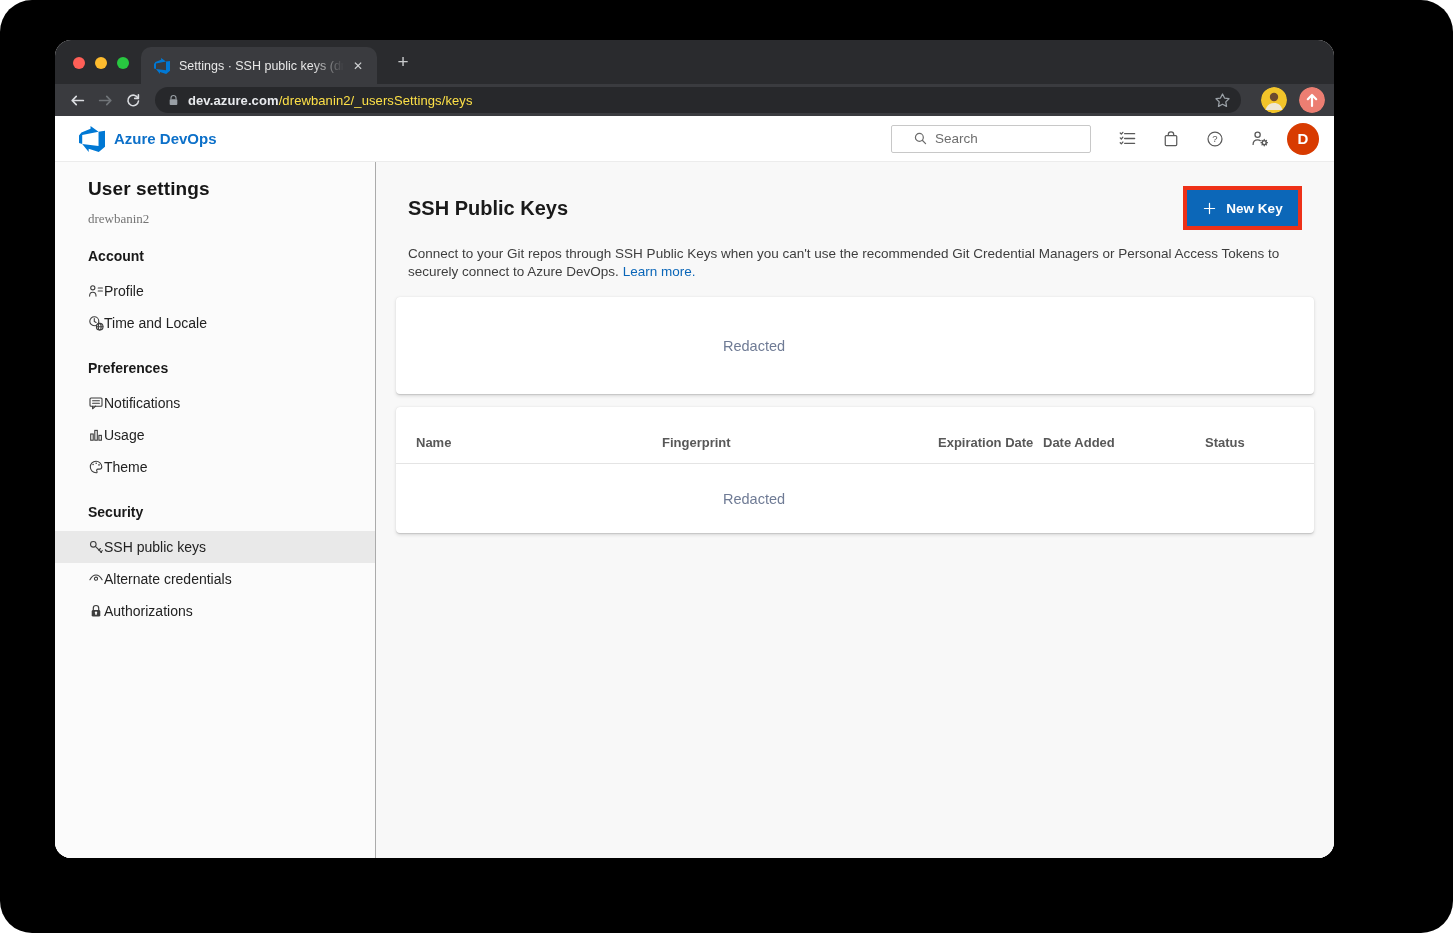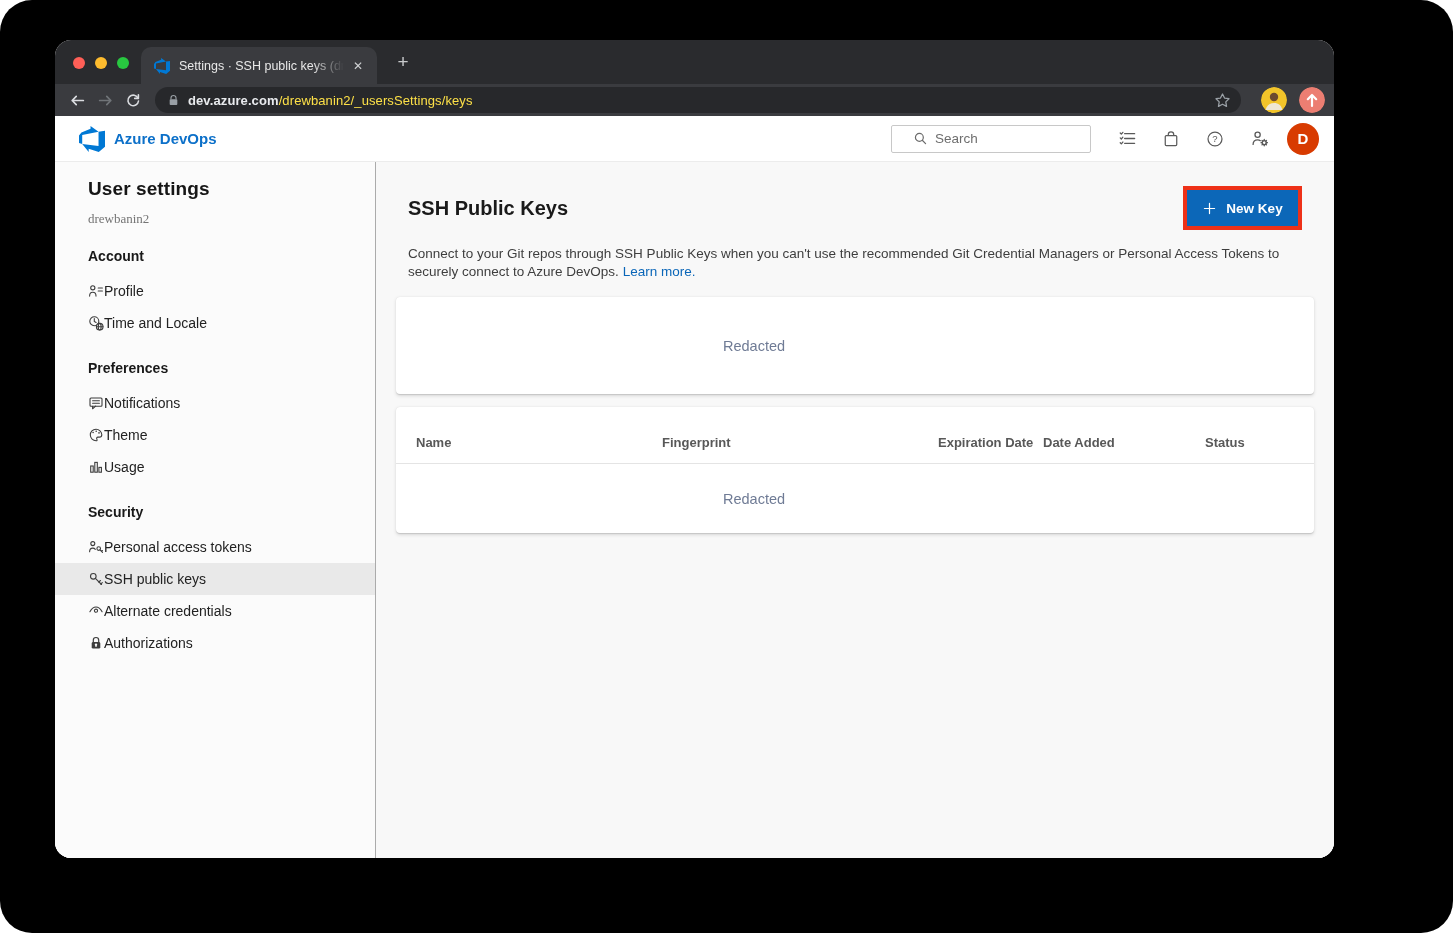--- a/index.html
+++ b/index.html
@@ -242,51 +242,40 @@
                 <rect x="2" y="3" width="12" height="8.2" rx="1"></rect>
                 <path d="M4.6 11.2v2.6l3-2.6"></path>
                 <path d="M4.6 5.8h6.8M4.6 8.2h6.8"></path>
               </svg>
           </span>
           <span>Notifications</span>
         </div>
         <div class="sb-item">
           <span class="sb-ic">
             <svg viewBox="0 0 16 16" width="16" height="16" fill="none" stroke="currentColor" stroke-width="1.1">
+                <rect x="2.7" y="7" width="2.5" height="6.2"></rect>
+                <rect x="6.8" y="3.4" width="2.5" height="9.8"></rect>
+                <rect x="10.9" y="8.4" width="2.5" height="4.8"></rect>
+              </svg>
+          </span>
+          <span>Usage</span>
+        </div>
+        <div class="sb-item">
+          <span class="sb-ic">
+            <svg viewBox="0 0 16 16" width="16" height="16" fill="none" stroke="currentColor" stroke-width="1.1">
                 <path d="M8 2.2a5.8 5.8 0 1 0 .2 11.6c.9 0 1.2-.9.7-1.6-.6-.9-.1-2.1 1.1-2.1h1.4a2.4 2.4 0 0 0 2.4-2.4A5.8 5.8 0 0 0 8 2.2z"></path>
                 <circle cx="5.1" cy="5.5" r="0.8" fill="currentColor" stroke="none"></circle>
                 <circle cx="8.2" cy="4.3" r="0.8" fill="currentColor" stroke="none"></circle>
                 <circle cx="11" cy="5.9" r="0.8" fill="currentColor" stroke="none"></circle>
               </svg>
           </span>
           <span>Theme</span>
         </div>
-        <div class="sb-item">
-          <span class="sb-ic">
-            <svg viewBox="0 0 16 16" width="16" height="16" fill="none" stroke="currentColor" stroke-width="1.1">
-                <rect x="2.7" y="7" width="2.5" height="6.2"></rect>
-                <rect x="6.8" y="3.4" width="2.5" height="9.8"></rect>
-                <rect x="10.9" y="8.4" width="2.5" height="4.8"></rect>
-              </svg>
-          </span>
-          <span>Usage</span>
-        </div>
 
         <div class="sb-section">Security</div>
-        <div class="sb-item">
-          <span class="sb-ic">
-            <svg viewBox="0 0 16 16" width="16" height="16" fill="none" stroke="currentColor" stroke-width="1.1" stroke-linecap="round">
-                <circle cx="4.8" cy="4.6" r="2"></circle>
-                <path d="M1.6 12.8c0-2.3 1.4-3.7 3.2-3.7 1 0 1.9.4 2.5 1.2"></path>
-                <circle cx="10.7" cy="9.6" r="1.8"></circle>
-                <path d="M12 10.9l2.5 2.5M13.5 12.4l.9-.9"></path>
-              </svg>
-          </span>
-          <span>Personal access tokens</span>
-        </div>
         <div class="sb-item selected">
           <span class="sb-ic">
             <svg viewBox="0 0 16 16" width="16" height="16" fill="none" stroke="currentColor" stroke-width="1.1" stroke-linecap="round">
                 <circle cx="5.3" cy="5.3" r="2.8"></circle>
                 <path d="M7.4 7.4l6.1 6.1"></path>
                 <path d="M10.8 11.1l1.6-1.6M12.8 13.1l1.5-1.5"></path>
               </svg>
           </span>
           <span>SSH public keys</span>
         </div>

